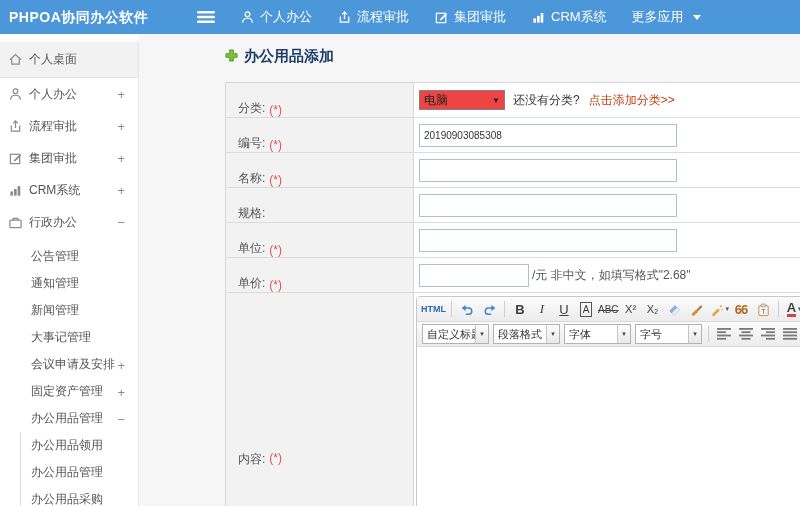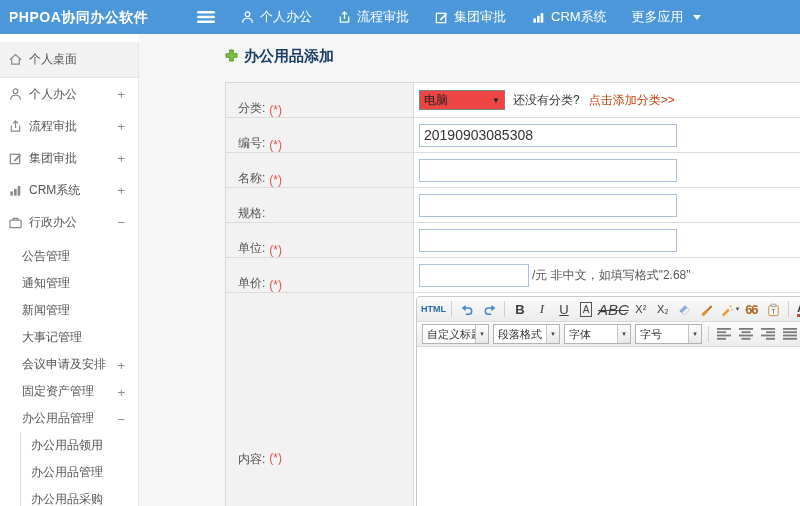--- a/index.html
+++ b/index.html
@@ -15,21 +15,21 @@
   .tnav-item { display:flex; align-items:center; margin-right:25px; font-size:13px; cursor:pointer; white-space:nowrap; }
   .tnav-item .icon { display:flex; margin-right:5px; color:#fff; }
   .caret-down { width:0; height:0; border-left:4px solid transparent; border-right:4px solid transparent; border-top:5px solid #fff; margin-left:9px; }
 
   
   .sidebar { position:absolute; left:0; top:42px; bottom:0; width:139px; background:#fff; border-right:1px solid #e5e5e5; }
   .sd-item { position:relative; display:flex; align-items:center; font-size:12px; color:#555; cursor:pointer; }
   .sd-item .icon { display:flex; color:#8a8a8a; margin:0 6px 0 8px; }
   .lv0 { height:32px; }
   .lv0.active { height:36px; background:#f2f2f2; border-bottom:1px solid #e7e7e7; }
-  .lv1 { height:27px; padding-left:22px; }
+  .lv1 { height:27px; padding-left:31px; }
   .sd-sec-gap { height:5px; }
   .sd-exp { position:absolute; right:13px; top:50%; transform:translateY(-50%); color:#8a8a8a; font-size:13px; }
   .sd-group { margin-left:20px; border-left:1px solid #dcdcdc; }
   .sd-group .sd-item { height:27px; padding-left:10px; }
 
   
   .main { position:absolute; left:139px; top:34px; right:0; bottom:0; background:#f6f6f7; overflow:hidden; }
   .page-title { position:absolute; left:86px; top:13px; display:flex; align-items:center;text-align:right; }
   .page-title .ttl { font-size:15px; font-weight:bold; color:#1c3e68; margin-left:6px; }
 
@@ -37,21 +37,21 @@
     display:flex; flex-direction:column; border-top:1px solid #d8d8d8; border-left:1px solid #d8d8d8; background:#fff; }
   .frow { display:flex; height:35px; flex:none; border-bottom:1px solid #dcdcdc; }
   .frow.tall { flex:1; border-bottom:none; }
   .fl { width:188px; flex:none; background:#f2f2f3; border-right:1px solid #d8d8d8;
         display:flex; align-items:flex-end; padding-left:12px; font-size:12px; color:#555; }
   .tall .fl { align-items:flex-start; padding-top:158px; }
   .star { color:#e25353; margin-left:4px; font-size:12px; }
   .fv { flex:1; background:#fff; display:flex; align-items:center; padding-left:5px; font-size:12px; color:#333; }
   .tall .fv { display:block; padding:3px 0 0 2px; }
 
-  .txt { width:258px; height:23px; border:1px solid #a9c2da; background:#fff; font-size:14px; color:#333;
+  .txt { width:258px; height:23px; border:1px solid #a9c2da; background:#fff; font-size:10px; color:#333;
          padding:0 4px; font-family:"Liberation Sans","DejaVu Sans",sans-serif; }
   .txt.small { width:110px; }
   .suffix { margin-left:3px; color:#555; font-size:12px; }
 
   .sel { width:86px; height:20px; border:1px solid #828282; background:#ef4444; display:flex; align-items:center;
          justify-content:space-between; padding:0 4px; font-size:12px; color:#222; cursor:pointer; }
   .sel-caret { font-size:8px; color:#222; }
   .hint { margin-left:8px; color:#333; }
   .link { margin-left:9px; color:#c2410c; cursor:pointer; }
 
@@ -61,21 +61,21 @@
         display:flex; align-items:center; padding:0 3px; }
   .ed-body { flex:1; background:#fff; }
   .tbtn { min-width:20px; height:20px; display:flex; align-items:center; justify-content:center;
           font-size:12px; color:#3f3f3f; margin:0 1px; border-radius:2px; cursor:pointer; white-space:nowrap; }
   .sep { width:1px; height:16px; background:#cfcfcf; margin:0 4px; flex:none; }
   .b-html { font-size:9px; font-weight:bold; color:#2b6cb5; letter-spacing:0; }
   .b-bold { font-weight:bold; font-size:13px; }
   .b-italic { font-style:italic; font-family:"Liberation Serif","DejaVu Serif",serif; font-size:13px; }
   .b-under { text-decoration:underline; font-size:13px; }
   .b-abox { border:1px solid #555; font-size:10px; line-height:13px; height:15px; padding:0 2px; }
-  .b-strike { font-size:15px; text-decoration:line-through;font-style:italic; }
+  .b-strike { font-size:10px; text-decoration:line-through; }
   .b-supsub { font-size:11px; }
   .b-quote { font-weight:bold; font-size:13px; color:#b2671f; letter-spacing:-1px; }
   .b-fontcolor { font-weight:bold; font-size:13px; border-bottom:3px solid #d04343; line-height:13px; }
   .mini-caret { font-size:7px; color:#555; margin-left:2px; }
 
   .tsel { height:20px; background:#fff; border:1px solid #b3b3b3; display:flex; align-items:stretch; margin:0 2px; cursor:pointer; }
   .tsel-label { width:52px; padding:0 0 0 4px; font-size:11px; color:#333; overflow:hidden; white-space:nowrap; display:flex; align-items:center; }
   .tsel-caret { width:13px; border-left:1px solid #c5c5c5; display:flex; align-items:center; justify-content:center;
                 font-size:7px; color:#444; background:linear-gradient(#fdfdfd,#e8e8e8); }
 </style>

